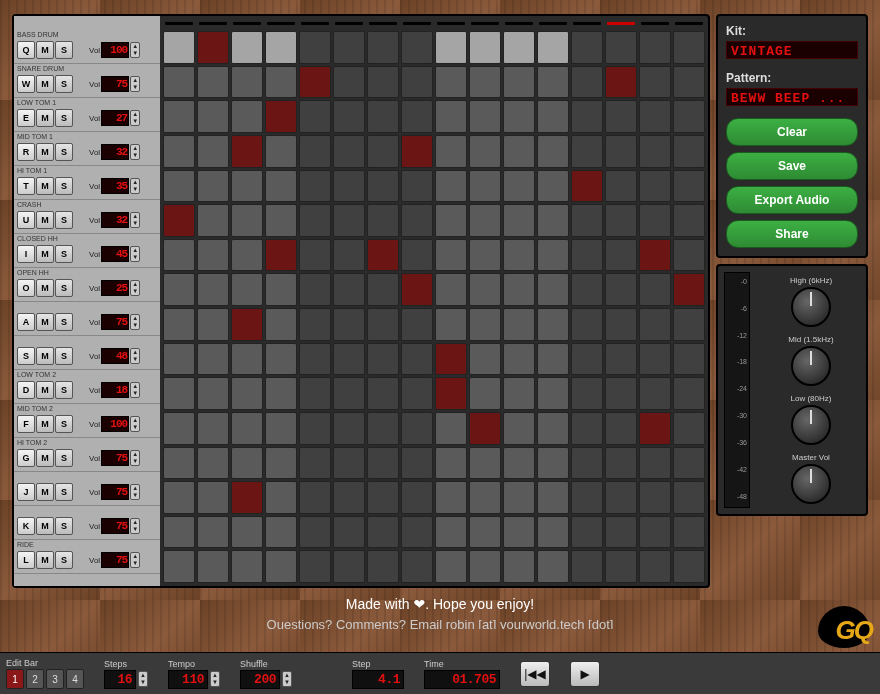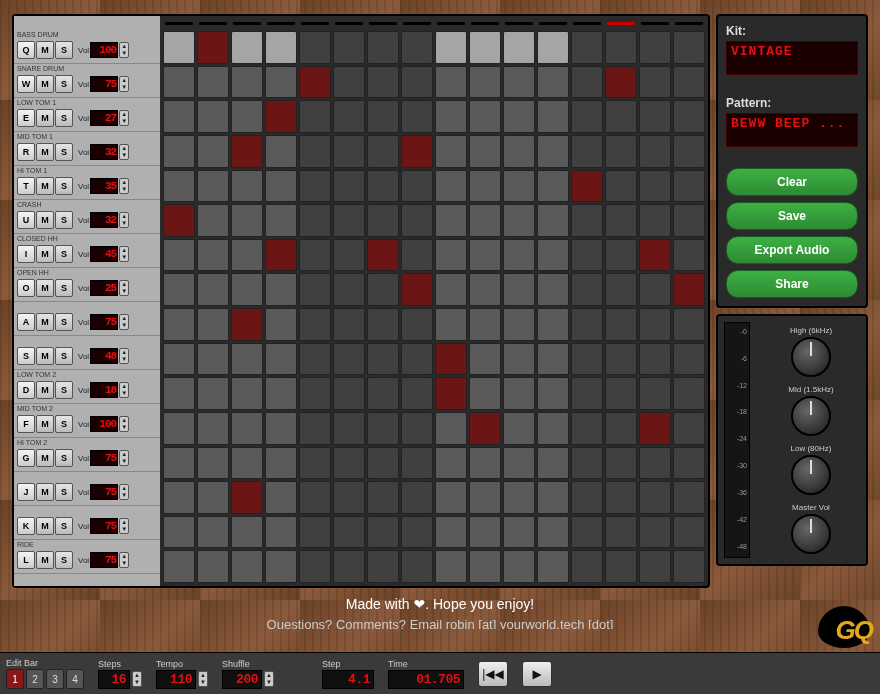--- a/index.html
+++ b/index.html
@@ -9,50 +9,50 @@
 .main-panel{position:absolute;left:12px;top:14px;width:698px;height:574px;background:#2a2a2a;border:2px solid #000;border-radius:4px;display:flex}
 .tracks-col{width:146px;height:100%;background:#b0b0b0;display:flex;flex-direction:column;padding-top:14px}
 .beat-header{position:absolute;left:148px;top:2px;right:2px;height:12px;display:flex;gap:0}
 .beat-dash{flex:1;height:3px;margin:4px 3px;background:#000;border-radius:1px}
 .beat-dash.active{background:#c00}
 .track{height:34px;display:flex;flex-direction:column;padding:1px 3px;border-bottom:1px solid #888}
 .track-name{font-size:7px;color:#333;letter-spacing:0;height:8px;line-height:8px;overflow:hidden}
 .track-ctrls{display:flex;align-items:center;gap:1px;height:22px}
 .key-btn{width:18px;height:18px;background:linear-gradient(#f5f5f5,#ccc);border:1px solid #555;border-radius:2px;font-size:9px;font-weight:bold;display:flex;align-items:center;justify-content:center;cursor:pointer}
 .ms-btn{width:18px;height:18px;background:linear-gradient(#e5e5e5,#bbb);border:1px solid #555;border-radius:2px;font-size:9px;font-weight:bold;display:flex;align-items:center;justify-content:center;cursor:pointer}
-.vol-lbl{font-size:8px;color:#222;margin-left:4px}
+.vol-lbl{font-size:8px;color:#222;margin-left:15px}
 .vol-disp{width:28px;height:16px;background:#1a0000;border:1px solid #000;color:#e41010;font-family:"Courier New",monospace;font-size:11px;text-align:right;padding-right:1px;line-height:14px;letter-spacing:-1px;font-weight:bold}
 .spinner{width:10px;height:16px;display:flex;flex-direction:column;background:#ccc;border:1px solid #555;border-radius:2px;overflow:hidden}
 .spinner div{flex:1;font-size:6px;line-height:7px;text-align:center;cursor:pointer;color:#222}
 .grid-area{flex:1;padding:14px 2px 2px 2px;display:flex;flex-direction:column}
 .grid-row{flex:1;display:flex}
 .cell{flex:1;margin:1px;background:#5a5a5a;border:1px solid #222;border-radius:2px;cursor:pointer}
 .cell.dark{background:#404040}
 .cell.on{background:#6b1515}
 .cell.bright{background:#a5a5a5}
 .right-col{position:absolute;left:716px;top:14px;width:152px;display:flex;flex-direction:column;gap:6px}
 .info-box{background:#2a2a2a;border:2px solid #000;border-radius:4px;padding:8px}
 .info-lbl{color:#ddd;font-size:12px;font-weight:bold;margin-bottom:3px}
-.info-disp{background:#1a0000;border:1px solid #400;color:#e41010;font-family:"Courier New",monospace;font-size:13px;padding:2px 4px;letter-spacing:1px;margin-bottom:21px;height:34px;overflow:hidden;white-space:nowrap;font-weight:bold}
+.info-disp{background:#1a0000;border:1px solid #400;color:#e41010;font-family:"Courier New",monospace;font-size:13px;padding:2px 4px;letter-spacing:1px;margin-bottom:12px;height:18px;overflow:hidden;white-space:nowrap;font-weight:bold}
 .btn-green{background:linear-gradient(#3cb043,#2e8b33);border:1px solid #1a5c1f;color:#fff;font-weight:bold;font-size:12px;padding:6px;border-radius:12px;cursor:pointer;text-align:center;margin-bottom:6px}
 .btn-green:last-child{margin-bottom:0}
 .eq-box{background:#2a2a2a;border:2px solid #000;border-radius:4px;padding:6px;display:flex;gap:12px;height:252px}
 .meter{width:26px;background:#151515;border:1px solid #000;display:flex;flex-direction:column;position:relative}
 .meter-tick{position:absolute;right:2px;color:#999;font-size:7px}
 .knobs{flex:1;display:flex;flex-direction:column;justify-content:space-around;align-items:center}
 .knob-wrap{text-align:center}
 .knob-lbl{color:#ccc;font-size:8px;margin-bottom:2px}
 .knob{width:40px;height:40px;border-radius:50%;background:radial-gradient(circle at 40% 35%,#666,#1a1a1a);border:2px solid #000;position:relative;margin:0 auto;cursor:pointer}
 .knob::after{content:"";position:absolute;width:2px;height:14px;background:#ddd;left:50%;top:3px;transform-origin:50% 17px;transform:translateX(-50%) rotate(0deg)}
 .footer-text{position:absolute;left:0;right:0;top:596px;text-align:center;color:#fff;font-size:14px}
 .footer-text .sub{font-size:13px;color:#ccc;margin-top:5px;overflow:hidden;height:12px}
 .logo{position:absolute;right:8px;bottom:46px;width:60px;height:48px}
 .logo-bg{width:52px;height:42px;background:#000;border-radius:50% 50% 50% 50%/60% 60% 40% 40%;position:absolute;right:2px;bottom:0}
 .logo-txt{position:absolute;right:0;bottom:2px;color:#e6a817;font-size:26px;font-weight:bold;font-style:italic;letter-spacing:-2px}
-.transport{position:absolute;left:0;right:0;bottom:0;height:42px;background:#3a3a3a;border-top:1px solid #000;display:flex;align-items:center;padding:0 6px;gap:14px}
+.transport{position:absolute;left:0;right:0;bottom:0;height:42px;background:#3a3a3a;border-top:1px solid #000;display:flex;align-items:center;padding:0 6px;gap:20px}
 .tgroup{display:flex;flex-direction:column}
 .tgroup-lbl{color:#ccc;font-size:9px;margin-bottom:1px}
 .tgroup-row{display:flex;gap:2px;align-items:center}
 .bar-btn{width:18px;height:20px;background:#555;border:1px solid #222;color:#ddd;font-size:10px;border-radius:2px;display:flex;align-items:center;justify-content:center;cursor:pointer}
 .bar-btn.active{background:#8b1818;color:#fff}
 .num-disp{background:#101010;border:1px solid #000;color:#e41010;font-family:"Courier New",monospace;font-size:13px;padding:1px 3px;text-align:right;letter-spacing:-0.5px;font-weight:bold}
 .num-disp.w2{width:32px}
 .num-disp.w3{width:40px}
 .num-disp.w4{width:52px}
 .num-disp.w5{width:76px}

